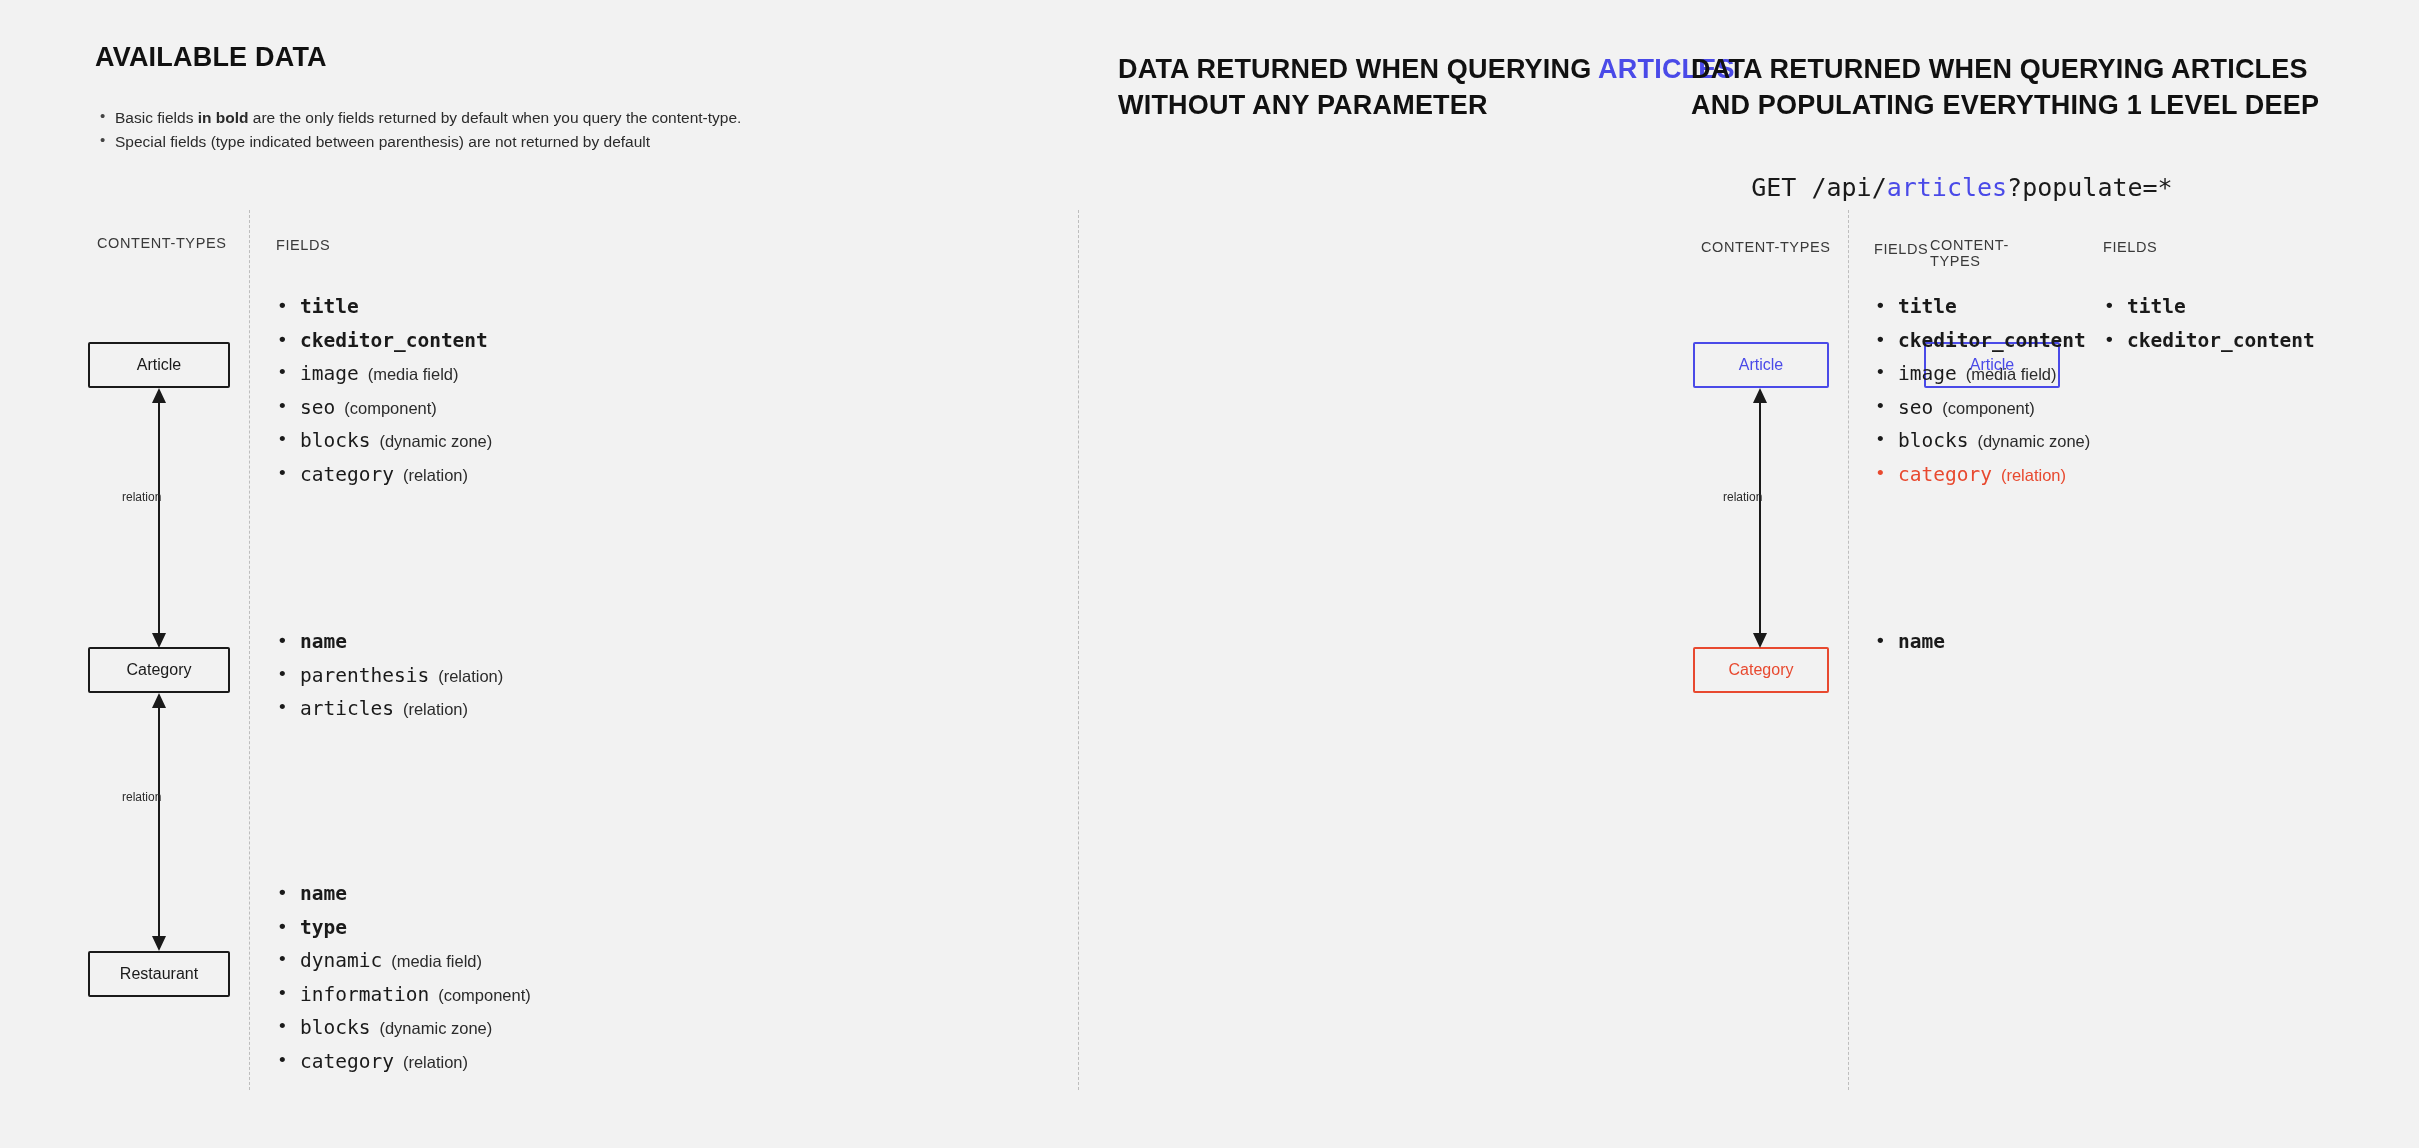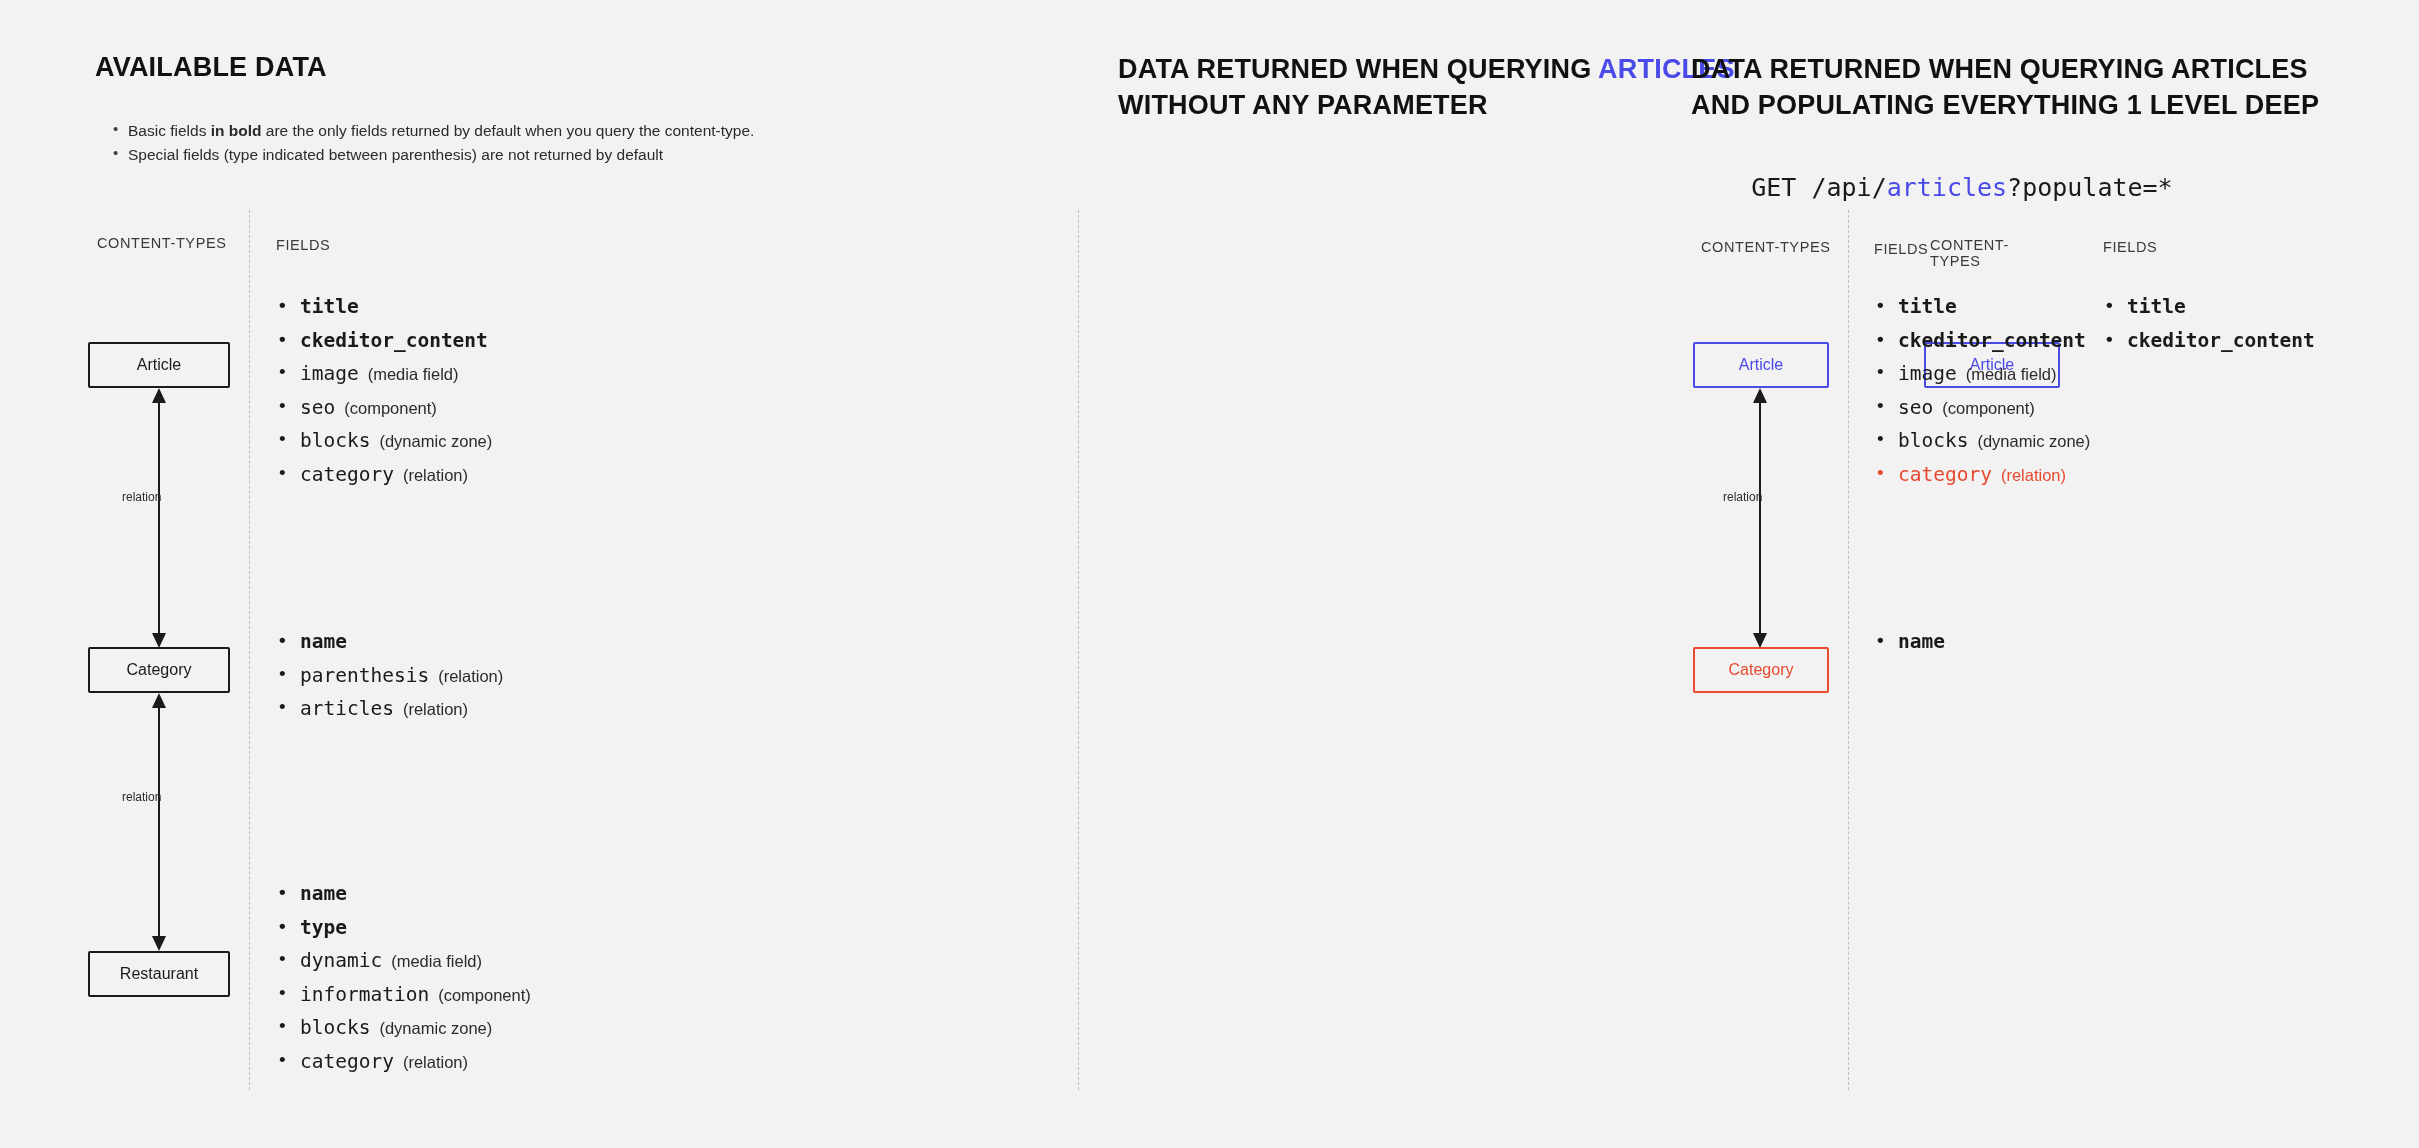--- a/index.html
+++ b/index.html
@@ -41,21 +41,21 @@
     font-size: 27px;
     font-weight: bold;
     letter-spacing: 0.2px;
     line-height: 1.32;
     color: #111;
   }
   .blue { color: #4a4ae8; }
 
   .bullet-list {
     position: absolute;
-    margin: 16px;
+    margin: 3px;
     padding: 0;
     list-style: none;
     font-size: 15.5px;
     line-height: 1.5;
     color: #2b2b2b;
   }
   .bullet-list li {
     position: relative;
     padding-left: 17px;
     margin-bottom: 1px;
@@ -144,21 +144,21 @@
     margin-left: 9px;
   }
   .fields li.red, .fields li.red .type { color: #e8492f; }
   .fields li.red::before { color: #e8492f; }
 </style>
 </head>
 <body>
 
 <div class="panel" id="panel-1">
 
-  <h1 class="heading" style="left:95px; top:50px;">AVAILABLE DATA</h1>
+  <h1 class="heading" style="left:95px; top:40px;">AVAILABLE DATA</h1>
 
   <ul class="bullet-list" style="left:95px; top:103px; width:760px;">
     <li><span>Basic fields </span><b>in bold</b><span> are the only fields returned by default when you query the content-type.</span></li>
     <li><span>Special fields (type indicated between parenthesis) are not returned by default</span></li>
   </ul>
 
   <div class="col-label" style="left:97px; top:235px;">CONTENT-TYPES</div>
   <div class="col-label" style="left:276px; top:237px;">FIELDS</div>
 
   <div class="node" style="left:88px; top:342px; width:142px; height:46px;">

